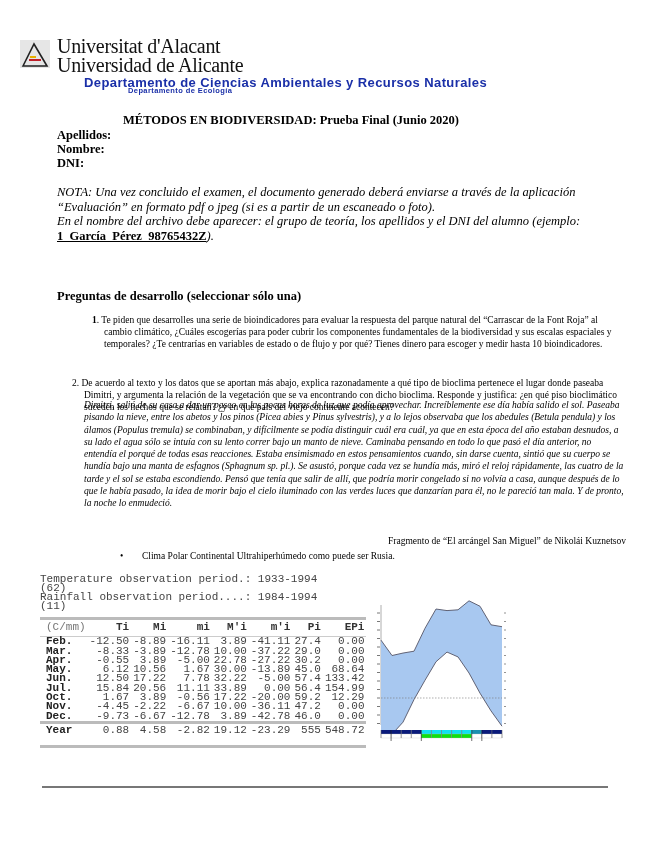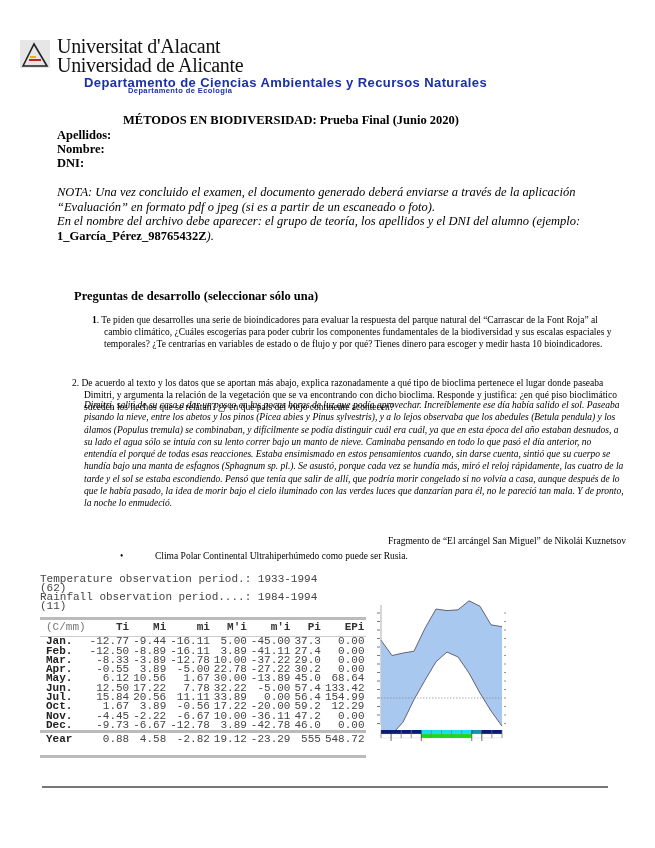--- a/index.html
+++ b/index.html
@@ -7,32 +7,32 @@
   .abs { position:absolute; }
   .logo { left:20px; top:40px; width:30px; height:28px; background:#e4e4e4; }
   .logo svg { display:block; }
   .univ1 { left:57px; top:35px; font-size:20px; font-family:"Liberation Serif", serif; letter-spacing:-0.3px; color:#111; }
   .univ2 { left:57px; top:54px; font-size:20px; font-family:"Liberation Serif", serif; letter-spacing:-0.3px; color:#111; }
   .dept1 { left:84px; top:75px; font-size:13px; font-weight:bold; color:#1a2fa8; font-family:"Liberation Sans", sans-serif; letter-spacing:0.4px; }
   .dept2 { left:84px; top:86px; font-size:7.5px; font-weight:bold; color:#1a2fa8; font-family:"Liberation Sans", sans-serif; letter-spacing:0.4px;margin-left:44px; }
   .title { left:0; width:582px; top:113px; text-align:center; font-size:12.5px; font-weight:bold; }
   .fld { left:57px; font-size:12.5px; font-weight:bold; }
   .nota { left:57px; top:185px; width:570px; font-size:12.5px; font-style:italic; line-height:14.5px; }
-  .nota b { font-style:normal; }
-  .sec { left:74px; top:289px; font-size:12.5px; font-weight:bold; }
+  .nota b { font-style:normal;text-decoration:underline; }
+  .sec { left:57px; top:289px; font-size:12.5px; font-weight:bold; }
   .q { font-size:9.5px; line-height:12px; }
   .q1 { left:82px; top:314px; width:540px; }
   .q2 { left:62px; top:377px; width:560px; }
   .num { font-weight:bold; }
   .indent { padding-left:22px; text-indent:-12px; display:block; }
   .story { left:84px; top:399px; width:542px; font-style:italic; font-size:9.5px; line-height:12.3px; }
   .frag { left:330px; top:536px; width:296px; text-align:right; font-size:9.5px; }
   .bullet { left:120px; top:550px; font-size:9.5px; }
   .bullet .dot { position:absolute; left:0; top:0; }
-  .bullet .txt { margin-left:35px; }
+  .bullet .txt { margin-left:22px; }
   .climtab { left:40px; top:575px; width:300px; font-family:"Liberation Mono", monospace; font-size:11px; color:#444; }
   .climtab .hdr { line-height:9px; }
   .climtab table { border-collapse:collapse; width:295px; margin-top:6px; border-top:3px solid #bbb; border-bottom:3px solid #bbb; }
   .climtab td { text-align:right; padding:0 2px; line-height:9.3px; }
   .climtab td:first-child { text-align:left; font-weight:bold; color:#222; padding-left:6px; }
   .climtab tr.head td { font-weight:bold; color:#333; padding-top:3px; padding-bottom:4px; border-bottom:1px solid #ccc;margin-top:46px; }
   .climtab tr.head td:first-child { font-weight:normal; color:#777; }
   .climtab tr.yr td { border-top:3px solid #bbb; padding-top:2px; padding-bottom:10px; font-weight:normal; }
   .climtab tr.yr td:first-child { font-weight:bold; }
   .diagram { left:370px; top:595px; width:150px; height:160px; }
@@ -88,30 +88,20 @@
     <tbody id="climbody">
         <tr class="head">
           <td>(C/mm)</td>
           <td>Ti</td>
           <td>Mi</td>
           <td>mi</td>
           <td>M'i</td>
           <td>m'i</td>
           <td>Pi</td>
           <td>EPi</td>
-        </tr>
-        <tr>
-          <td>Jan.</td>
-          <td>-12.77</td>
-          <td>-9.44</td>
-          <td>-16.11</td>
-          <td>5.00</td>
-          <td>-45.00</td>
-          <td>37.3</td>
-          <td>0.00</td>
         </tr>
         <tr>
           <td>Feb.</td>
           <td>-12.50</td>
           <td>-8.89</td>
           <td>-16.11</td>
           <td>3.89</td>
           <td>-41.11</td>
           <td>27.4</td>
           <td>0.00</td>

